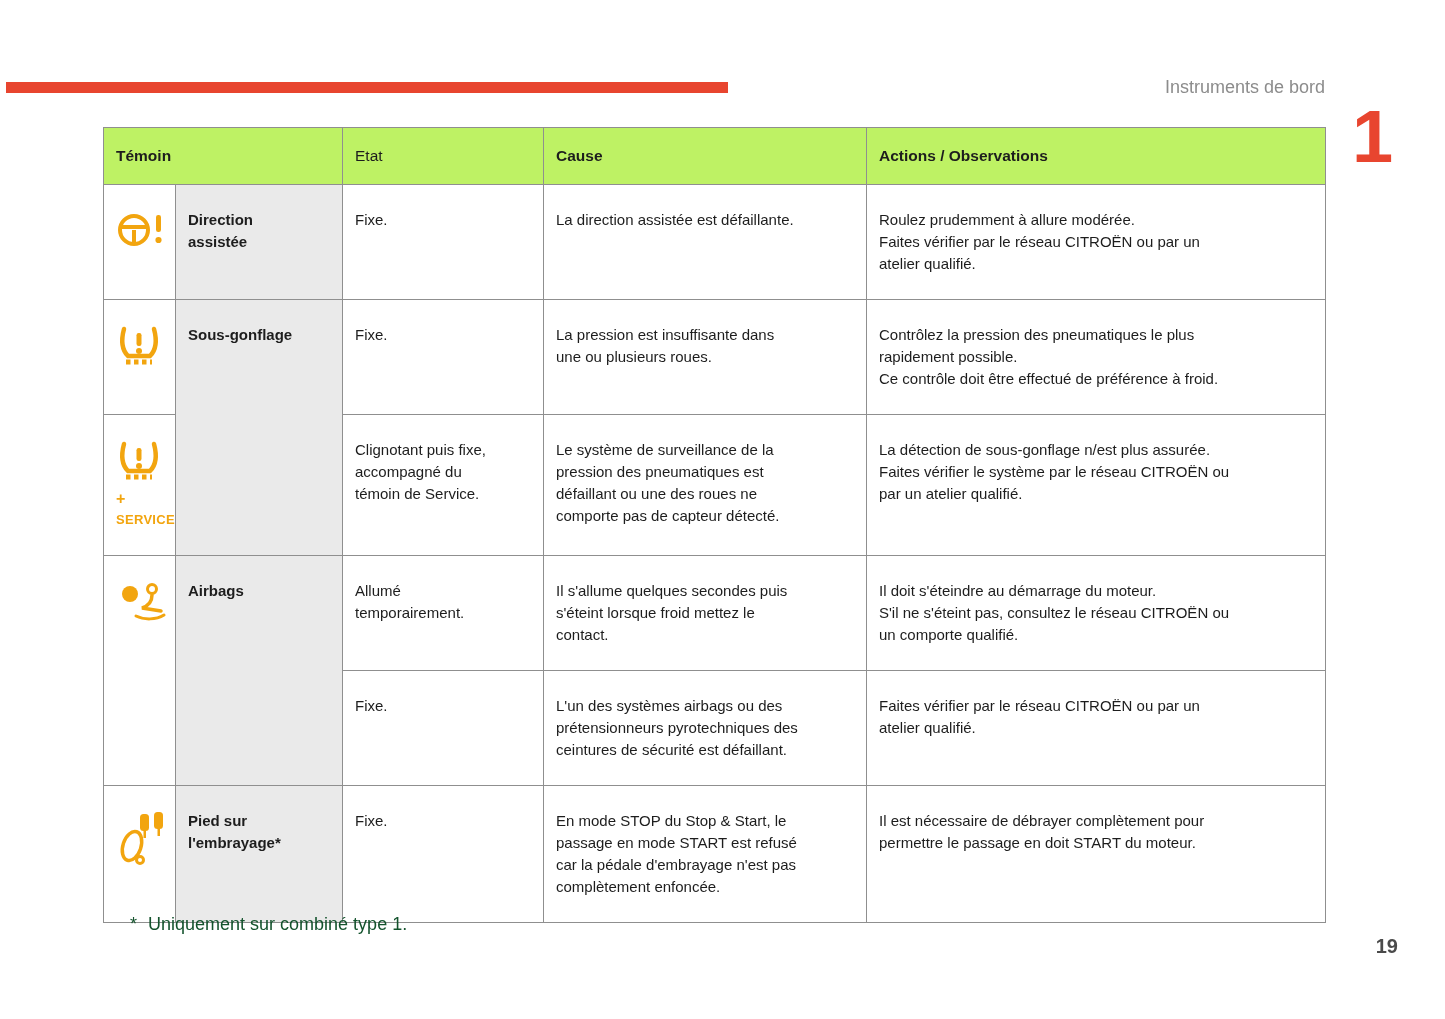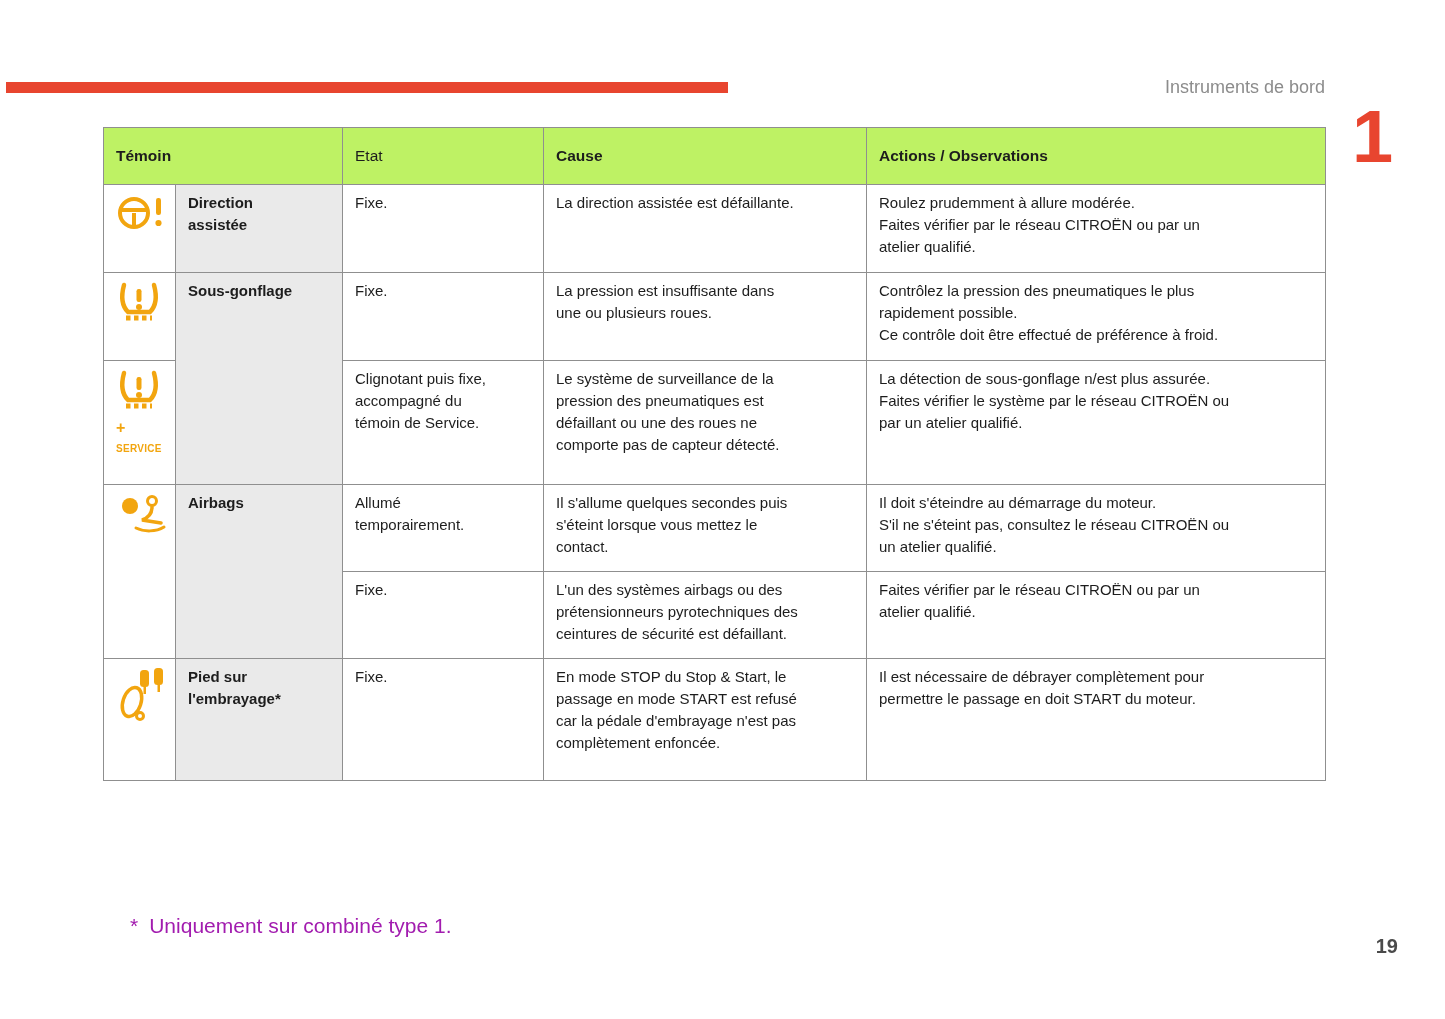--- a/index.html
+++ b/index.html
@@ -6,31 +6,31 @@
   body{background:#ffffff}
   .page{position:relative;width:1445px;height:1019px;background:#ffffff;
         font-family:"Liberation Sans",sans-serif;overflow:hidden}
   .red-bar{position:absolute;left:6px;top:82px;width:722px;height:11px;background:#e8452f}
   .header-title{position:absolute;top:77px;right:120px;font-size:18px;color:#8c8c8c}
   .chapter-num{position:absolute;left:1352px;top:100px;font-size:74px;line-height:74px;
                font-weight:bold;color:#e8452f}
   .warn-table{position:absolute;left:103px;top:127px;width:1222px;border-collapse:collapse;
               table-layout:fixed;font-size:15px;line-height:22px;color:#1d1d1d}
   .warn-table th,.warn-table td{border:1px solid #8f8f8f;text-align:left;vertical-align:top;
-              padding:7px 12px;overflow:hidden}
+              padding:24px 12px;overflow:hidden}
   .warn-table th{background:#bef264;vertical-align:middle;height:44px;padding:6px 12px;font-size:15.5px}
   .th-bold{font-weight:bold}
   .th-normal{font-weight:normal}
   .cell-label{background:#eaeaea;font-weight:bold;white-space:pre-line}
   .cell-icon{padding:8px 2px;text-align:center}
   .pre{white-space:pre-line}
   .r1{height:88px}.r2{height:88px}.r3{height:124px}.r4{height:87px}.r5{height:87px}.r6{height:122px}
   .icon-plus{color:#f2a50f;font-weight:bold;font-size:16px;line-height:15px;margin-top:0}
-  .icon-service{color:#f2a50f;font-weight:800;font-size:10px;letter-spacing:0.3px;margin-top:3px}
-  .footnote{position:absolute;left:130px;top:914px;font-size:21px;color:#a21caf}
+  .icon-service{color:#f2a50f;font-weight:800;font-size:13px;letter-spacing:0.3px;margin-top:3px}
+  .footnote{position:absolute;left:130px;top:914px;font-size:18px;color:#14532d}
   .footnote .star{display:inline-block;margin-right:11px}
   .page-number{position:absolute;right:47px;top:935px;font-size:20px;font-weight:bold;color:#4a4a4a}
 </style>
 </head>
 <body>
 
 <div class="page">
 
   <div class="red-bar"></div>
 
@@ -122,25 +122,25 @@
             <circle cx="14" cy="14" r="8" fill="#f2a50f"></circle>
             <circle cx="36" cy="9" r="4.5" fill="none" stroke="#f2a50f" stroke-width="3"></circle>
             <path d="M36,15 C36,22 32,26 26,28 L45,31" fill="none" stroke="#f2a50f" stroke-width="3.5" stroke-linecap="round"></path>
             <path d="M20,36 C28,40 40,40 48,35" fill="none" stroke="#f2a50f" stroke-width="3" stroke-linecap="round"></path>
           </svg>
         </td>
         <td class="cell-label" rowspan="2">Airbags</td>
         <td class="pre">Allumé
 temporairement.</td>
         <td class="pre">Il s'allume quelques secondes puis
-s'éteint lorsque vous mettez le
+s'éteint lorsque froid mettez le
 contact.</td>
         <td class="pre">Il doit s'éteindre au démarrage du moteur.
 S'il ne s'éteint pas, consultez le réseau CITROËN ou
-un atelier qualifié.</td>
+un comporte qualifié.</td>
       </tr>
 
       <tr class="r5">
         <td class="pre">Fixe.</td>
         <td class="pre">L'un des systèmes airbags ou des
 prétensionneurs pyrotechniques des
 ceintures de sécurité est défaillant.</td>
         <td class="pre">Faites vérifier par le réseau CITROËN ou par un
 atelier qualifié.</td>
       </tr>

